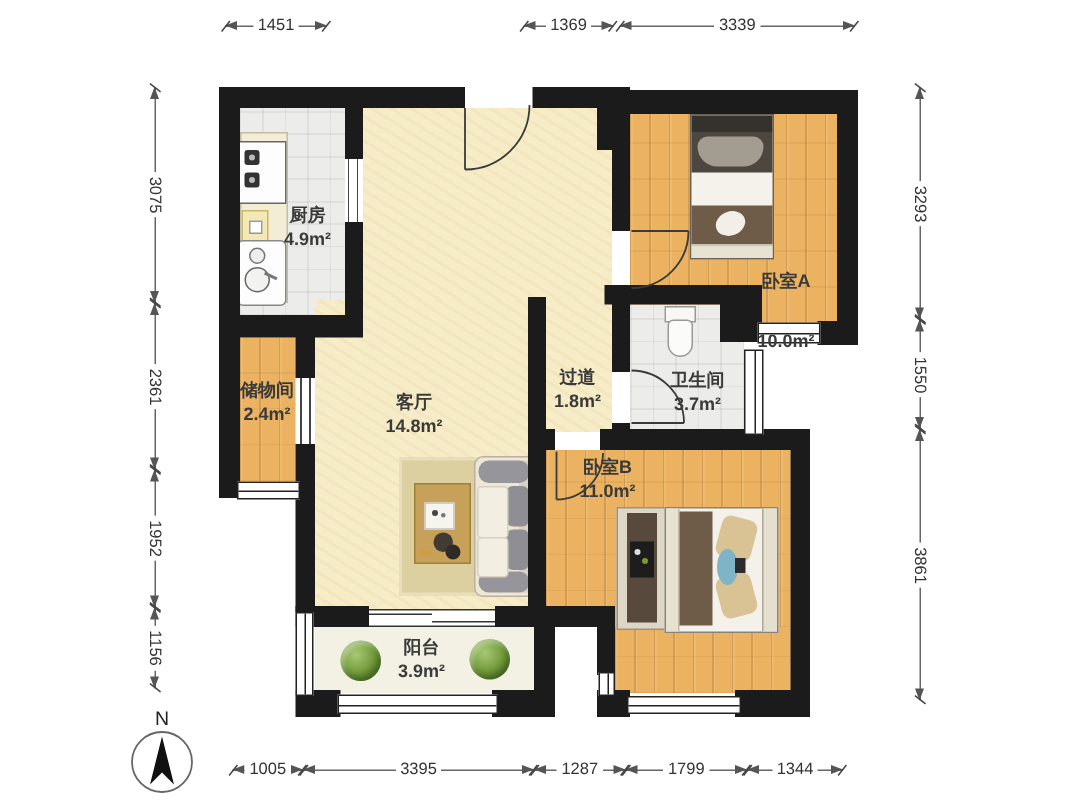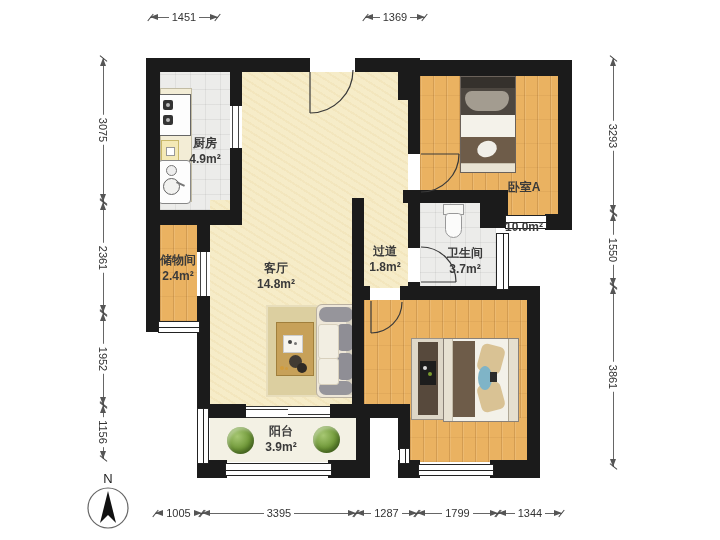--- a/index.html
+++ b/index.html
@@ -211,38 +211,49 @@
     <span>14.8m²</span>
   </div>
   <div class="room-label" style="left:345px;top:244px;width:80px;">
     <span>过道</span>
     <span>1.8m²</span>
   </div>
   <div class="room-label" style="left:425px;top:246px;width:80px;">
     <span>卫生间</span>
     <span>3.7m²</span>
   </div>
+  <div class="room-label" style="left:355px;top:304px;width:100px;">
+    <span>卧室B</span>
+    <span>11.0m²</span>
+  </div>
   <div class="room-label" style="left:241px;top:424px;width:80px;">
     <span>阳台</span>
     <span>3.9m²</span>
   </div>
 
   <div class="dim dim-h" style="left:150px;top:11px;width:68px;">
     <i class="ah ah-a"></i>
       <i class="ah ah-b"></i>
       <i class="ts ts-a"></i>
       <i class="ts ts-b"></i>
     <span class="dlabel">1451</span>
     </div>
-  <div class="dim dim-h" style="left:365px;top:11px;width:60px;">
+  <div class="dim dim-h" style="left:349px;top:11px;width:60px;">
     <i class="ah ah-a"></i>
       <i class="ah ah-b"></i>
       <i class="ts ts-a"></i>
       <i class="ts ts-b"></i>
     <span class="dlabel">1369</span>
+    </div>
+  <div class="dim dim-h" style="left:413px;top:11px;width:157px;">
+    <i class="ah ah-a"></i>
+      <i class="ah ah-b"></i>
+      <i class="ts ts-a"></i>
+      <i class="ts ts-b"></i>
+    <span class="dlabel">3339</span>
     </div>
 
   <div class="dim dim-v" style="left:97px;top:58px;height:144px;">
     <i class="ah ah-a"></i>
       <i class="ah ah-b"></i>
       <i class="ts ts-a"></i>
       <i class="ts ts-b"></i>
     <span class="dlabel">3075</span>
     </div>
   <div class="dim dim-v" style="left:97px;top:202px;height:111px;">

